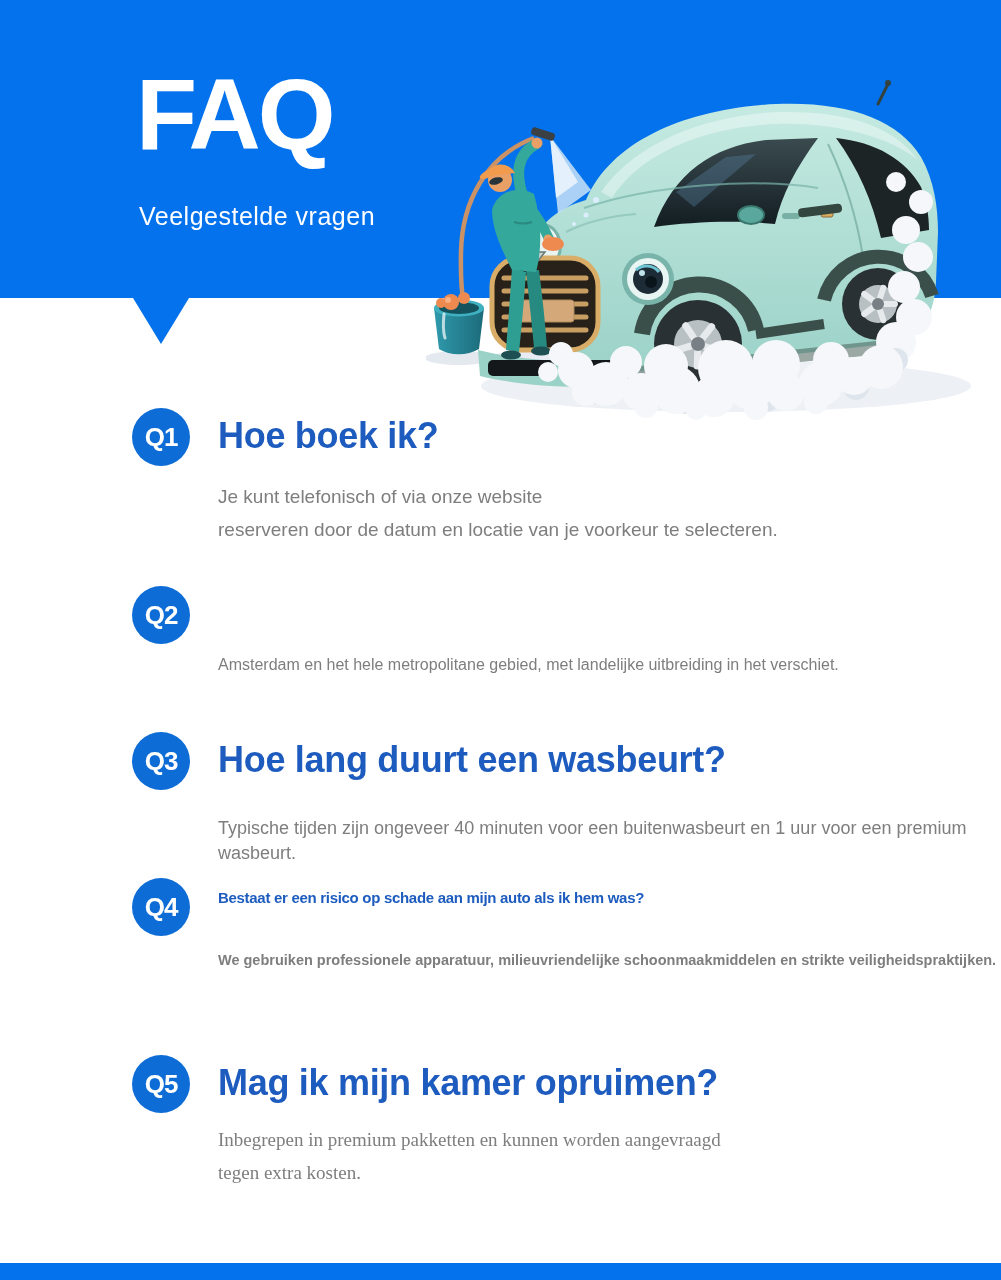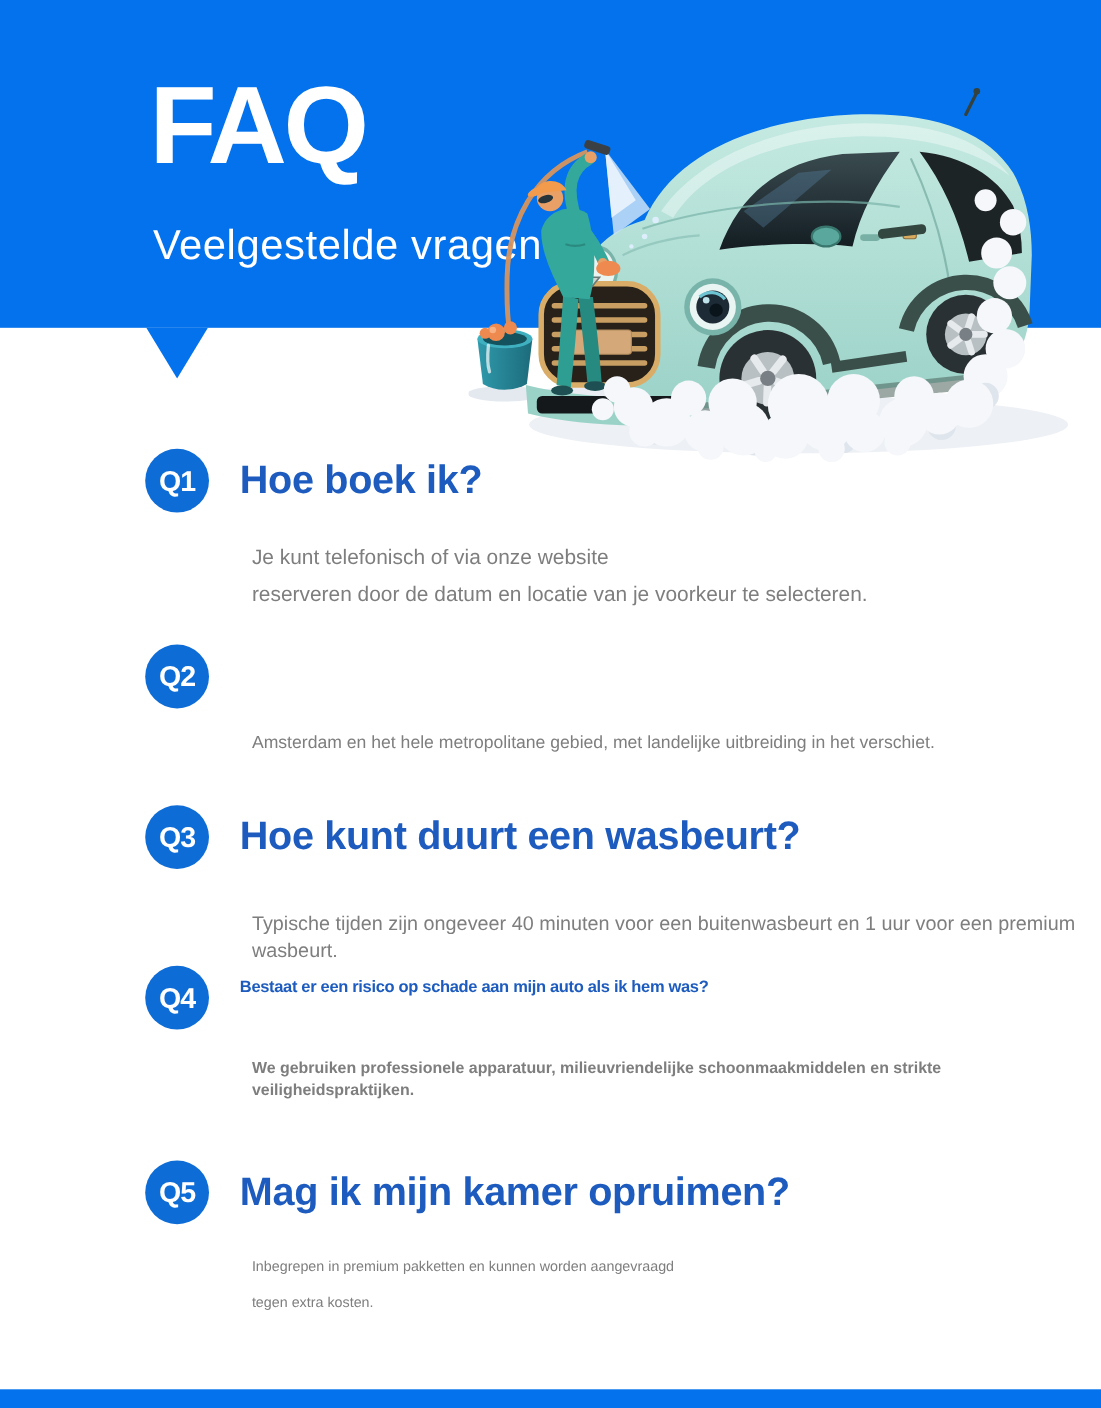--- a/index.html
+++ b/index.html
@@ -14,47 +14,47 @@
     position:absolute;top:298px;left:133px;width:0;height:0;
     border-left:28px solid transparent;border-right:28px solid transparent;
     border-top:46px solid var(--header-blue,#0472ec);
   }
   .faq-title{
     position:absolute;left:136px;top:64px;margin:0;
     font-size:100px;line-height:1;font-weight:800;letter-spacing:-3px;color:#ffffff;
   }
   .faq-subtitle{
     position:absolute;left:139px;top:202px;margin:0;
-    font-size:38px;font-weight:400;letter-spacing:.5px;color:#ffffff;
+    font-size:25px;font-weight:400;letter-spacing:.5px;color:#ffffff;
   }
   .illustration{position:absolute;left:426px;top:72px;width:575px;height:350px;}
   
   .faq-item{position:absolute;left:0;width:100%;height:160px;}
   #q1{top:408px;} #q2{top:586px;} #q3{top:732px;padding-left:45px;} #q4{top:878px;} #q5{top:1055px;}
   .badge{
     position:absolute;left:132px;top:0;width:58px;height:58px;border-radius:50%;
     background:var(--badge-blue,#0d6cd6);color:#ffffff;
     font-size:26px;font-weight:700;display:flex;align-items:center;justify-content:center;
     letter-spacing:-1px;
   }
   .question{
     position:absolute;left:218px;top:7px;margin:0;
     font-size:36px;line-height:1.15;font-weight:700;letter-spacing:-.3px;
     color:var(--heading-blue,#1d5cbe);white-space:nowrap;
   }
   #q4 .question{top:11px;font-size:15px;}
   .answer{
-    position:absolute;left:218px;margin:11px;color:var(--body-gray,#7e7e7e);
+    position:absolute;left:218px;margin:0;color:var(--body-gray,#7e7e7e);
     white-space:pre-line;line-height:33px;
   }
   #q1 .answer{top:72px;font-size:19px;}
   #q2 .answer{top:68px;font-size:16px;line-height:1.4;}
   #q3 .answer{top:84px;font-size:18px;line-height:1.4;}
   #q4 .answer{top:72px;font-size:14.5px;line-height:1.4;font-weight:bold;}
-  #q5 .answer{top:68px;font-size:13px;}
+  #q5 .answer{top:68px;font-size:19px;font-family:Liberation Serif, serif;}
   
   .footer-bar{position:absolute;left:0;bottom:0;width:100%;height:17px;background:var(--footer-blue,#0472ec);}
 </style>
 </head>
 <body>
 
 <div class="page">
 
   <div class="header"></div>
   <div class="header-pointer"></div>
@@ -246,21 +246,21 @@
 reserveren door de datum en locatie van je voorkeur te selecteren.</p>
   </section>
 
   <section class="faq-item" id="q2">
     <div class="badge">Q2</div>
     <p class="answer">Amsterdam en het hele metropolitane gebied, met landelijke uitbreiding in het verschiet.</p>
   </section>
 
   <section class="faq-item" id="q3">
     <div class="badge">Q3</div>
-    <h2 class="question">Hoe kunt duurt een wasbeurt?</h2>
+    <h2 class="question">Hoe lang duurt een wasbeurt?</h2>
     <p class="answer">Typische tijden zijn ongeveer 40 minuten voor een buitenwasbeurt en 1 uur voor een premium wasbeurt.</p>
   </section>
 
   <section class="faq-item" id="q4">
     <div class="badge">Q4</div>
     <h2 class="question">Bestaat er een risico op schade aan mijn auto als ik hem was?</h2>
     <p class="answer">We gebruiken professionele apparatuur, milieuvriendelijke schoonmaakmiddelen en strikte veiligheidspraktijken.</p>
   </section>
 
   <section class="faq-item" id="q5">

